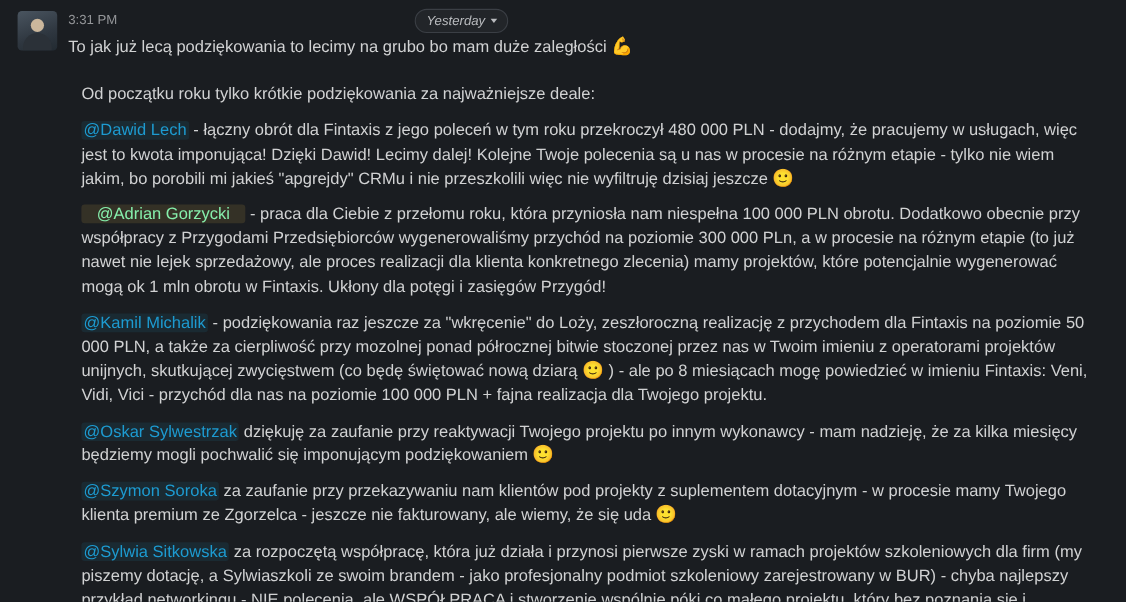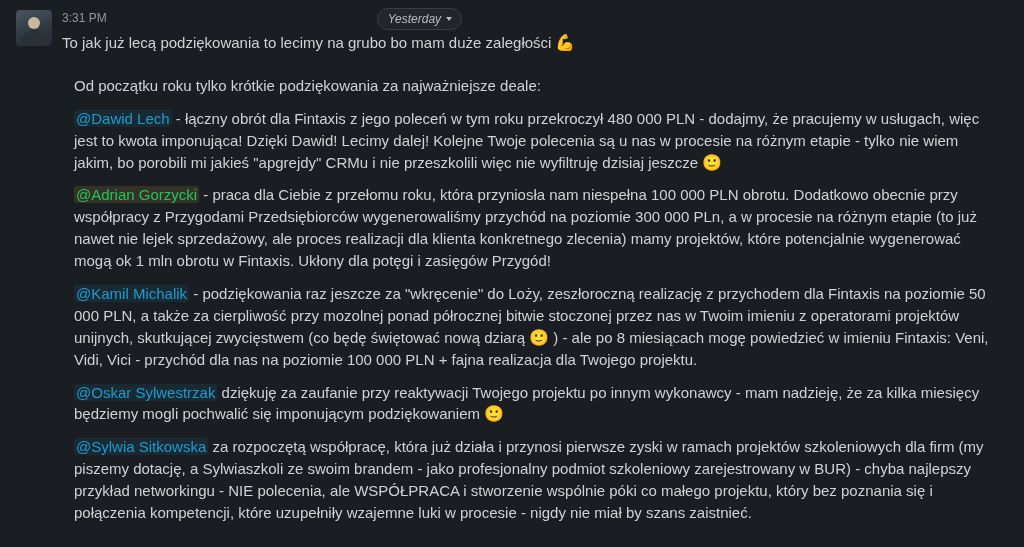--- a/index.html
+++ b/index.html
@@ -101,24 +101,24 @@
   .first-line {
     margin: 0 0 21px 0;
   }
   .mention {
     color: #1d9bd1;
     background: rgba(29,155,209,0.10);
     border-radius: 3px;
     padding: 0 2px;
   }
   .mention-hl {
-    color: #22c55e;
+    color: #86efac;
     background: rgba(232,184,75,0.13);
     border-radius: 3px;
-    padding: 0 2px;
+    padding: 0 14px;
   }
   .emoji {
     font-size: 16px;
     line-height: 1;
   }
   .content-wrap {
     padding-right: 14px;
   }
 </style>
 </head>
@@ -148,18 +148,19 @@
       <p>Od początku roku tylko krótkie podziękowania za najważniejsze deale:</p>
 
       <p><span class="mention">@Dawid Lech</span><span> - łączny obrót dla Fintaxis z jego poleceń w tym roku przekroczył 480 000 PLN - dodajmy, że pracujemy w usługach, więc jest to kwota imponująca! Dzięki Dawid! Lecimy dalej! Kolejne Twoje polecenia są u nas w procesie na różnym etapie - tylko nie wiem jakim, bo porobili mi jakieś "apgrejdy" CRMu i nie przeszkolili więc nie wyfiltruję dzisiaj jeszcze </span><span class="emoji">🙂</span></p>
 
       <p><span class="mention-hl">@Adrian Gorzycki</span><span> - praca dla Ciebie z przełomu roku, która przyniosła nam niespełna 100 000 PLN obrotu. Dodatkowo obecnie przy współpracy z Przygodami Przedsiębiorców wygenerowaliśmy przychód na poziomie 300 000 PLn, a w procesie na różnym etapie (to już nawet nie lejek sprzedażowy, ale proces realizacji dla klienta konkretnego zlecenia) mamy projektów, które potencjalnie wygenerować mogą ok 1 mln obrotu w Fintaxis. Ukłony dla potęgi i zasięgów Przygód!</span></p>
 
       <p><span class="mention">@Kamil Michalik</span><span> - podziękowania raz jeszcze za "wkręcenie" do Loży, zeszłoroczną realizację z przychodem dla Fintaxis na poziomie 50 000 PLN, a także za cierpliwość przy mozolnej ponad półrocznej bitwie stoczonej przez nas w Twoim imieniu z operatorami projektów unijnych, skutkującej zwycięstwem (co będę świętować nową dziarą </span><span class="emoji">🙂</span><span> ) - ale po 8 miesiącach mogę powiedzieć w imieniu Fintaxis: Veni, Vidi, Vici - przychód dla nas na poziomie 100 000 PLN + fajna realizacja dla Twojego projektu.</span></p>
 
       <p><span class="mention">@Oskar Sylwestrzak</span><span> dziękuję za zaufanie przy reaktywacji Twojego projektu po innym wykonawcy - mam nadzieję, że za kilka miesięcy będziemy mogli pochwalić się imponującym podziękowaniem </span><span class="emoji">🙂</span></p>
 
+      <p><span class="mention">@Szymon Soroka</span><span> za zaufanie przy przekazywaniu nam klientów pod projekty z suplementem dotacyjnym - w procesie mamy Twojego klienta premium ze Zgorzelca - jeszcze nie fakturowany, ale wiemy, że się uda </span><span class="emoji">🙂</span></p>
 
       <p><span class="mention">@Sylwia Sitkowska</span><span> za rozpoczętą współpracę, która już działa i przynosi pierwsze zyski w ramach projektów szkoleniowych dla firm (my piszemy dotację, a Sylwiaszkoli ze swoim brandem - jako profesjonalny podmiot szkoleniowy zarejestrowany w BUR) - chyba najlepszy przykład networkingu - NIE polecenia, ale WSPÓŁPRACA i stworzenie wspólnie póki co małego projektu, który bez poznania się i połączenia kompetencji, które uzupełniły wzajemne luki w procesie - nigdy nie miał by szans zaistnieć.</span></p>
 
     </div>
   </div>
 </div>
 
 </body></html>

